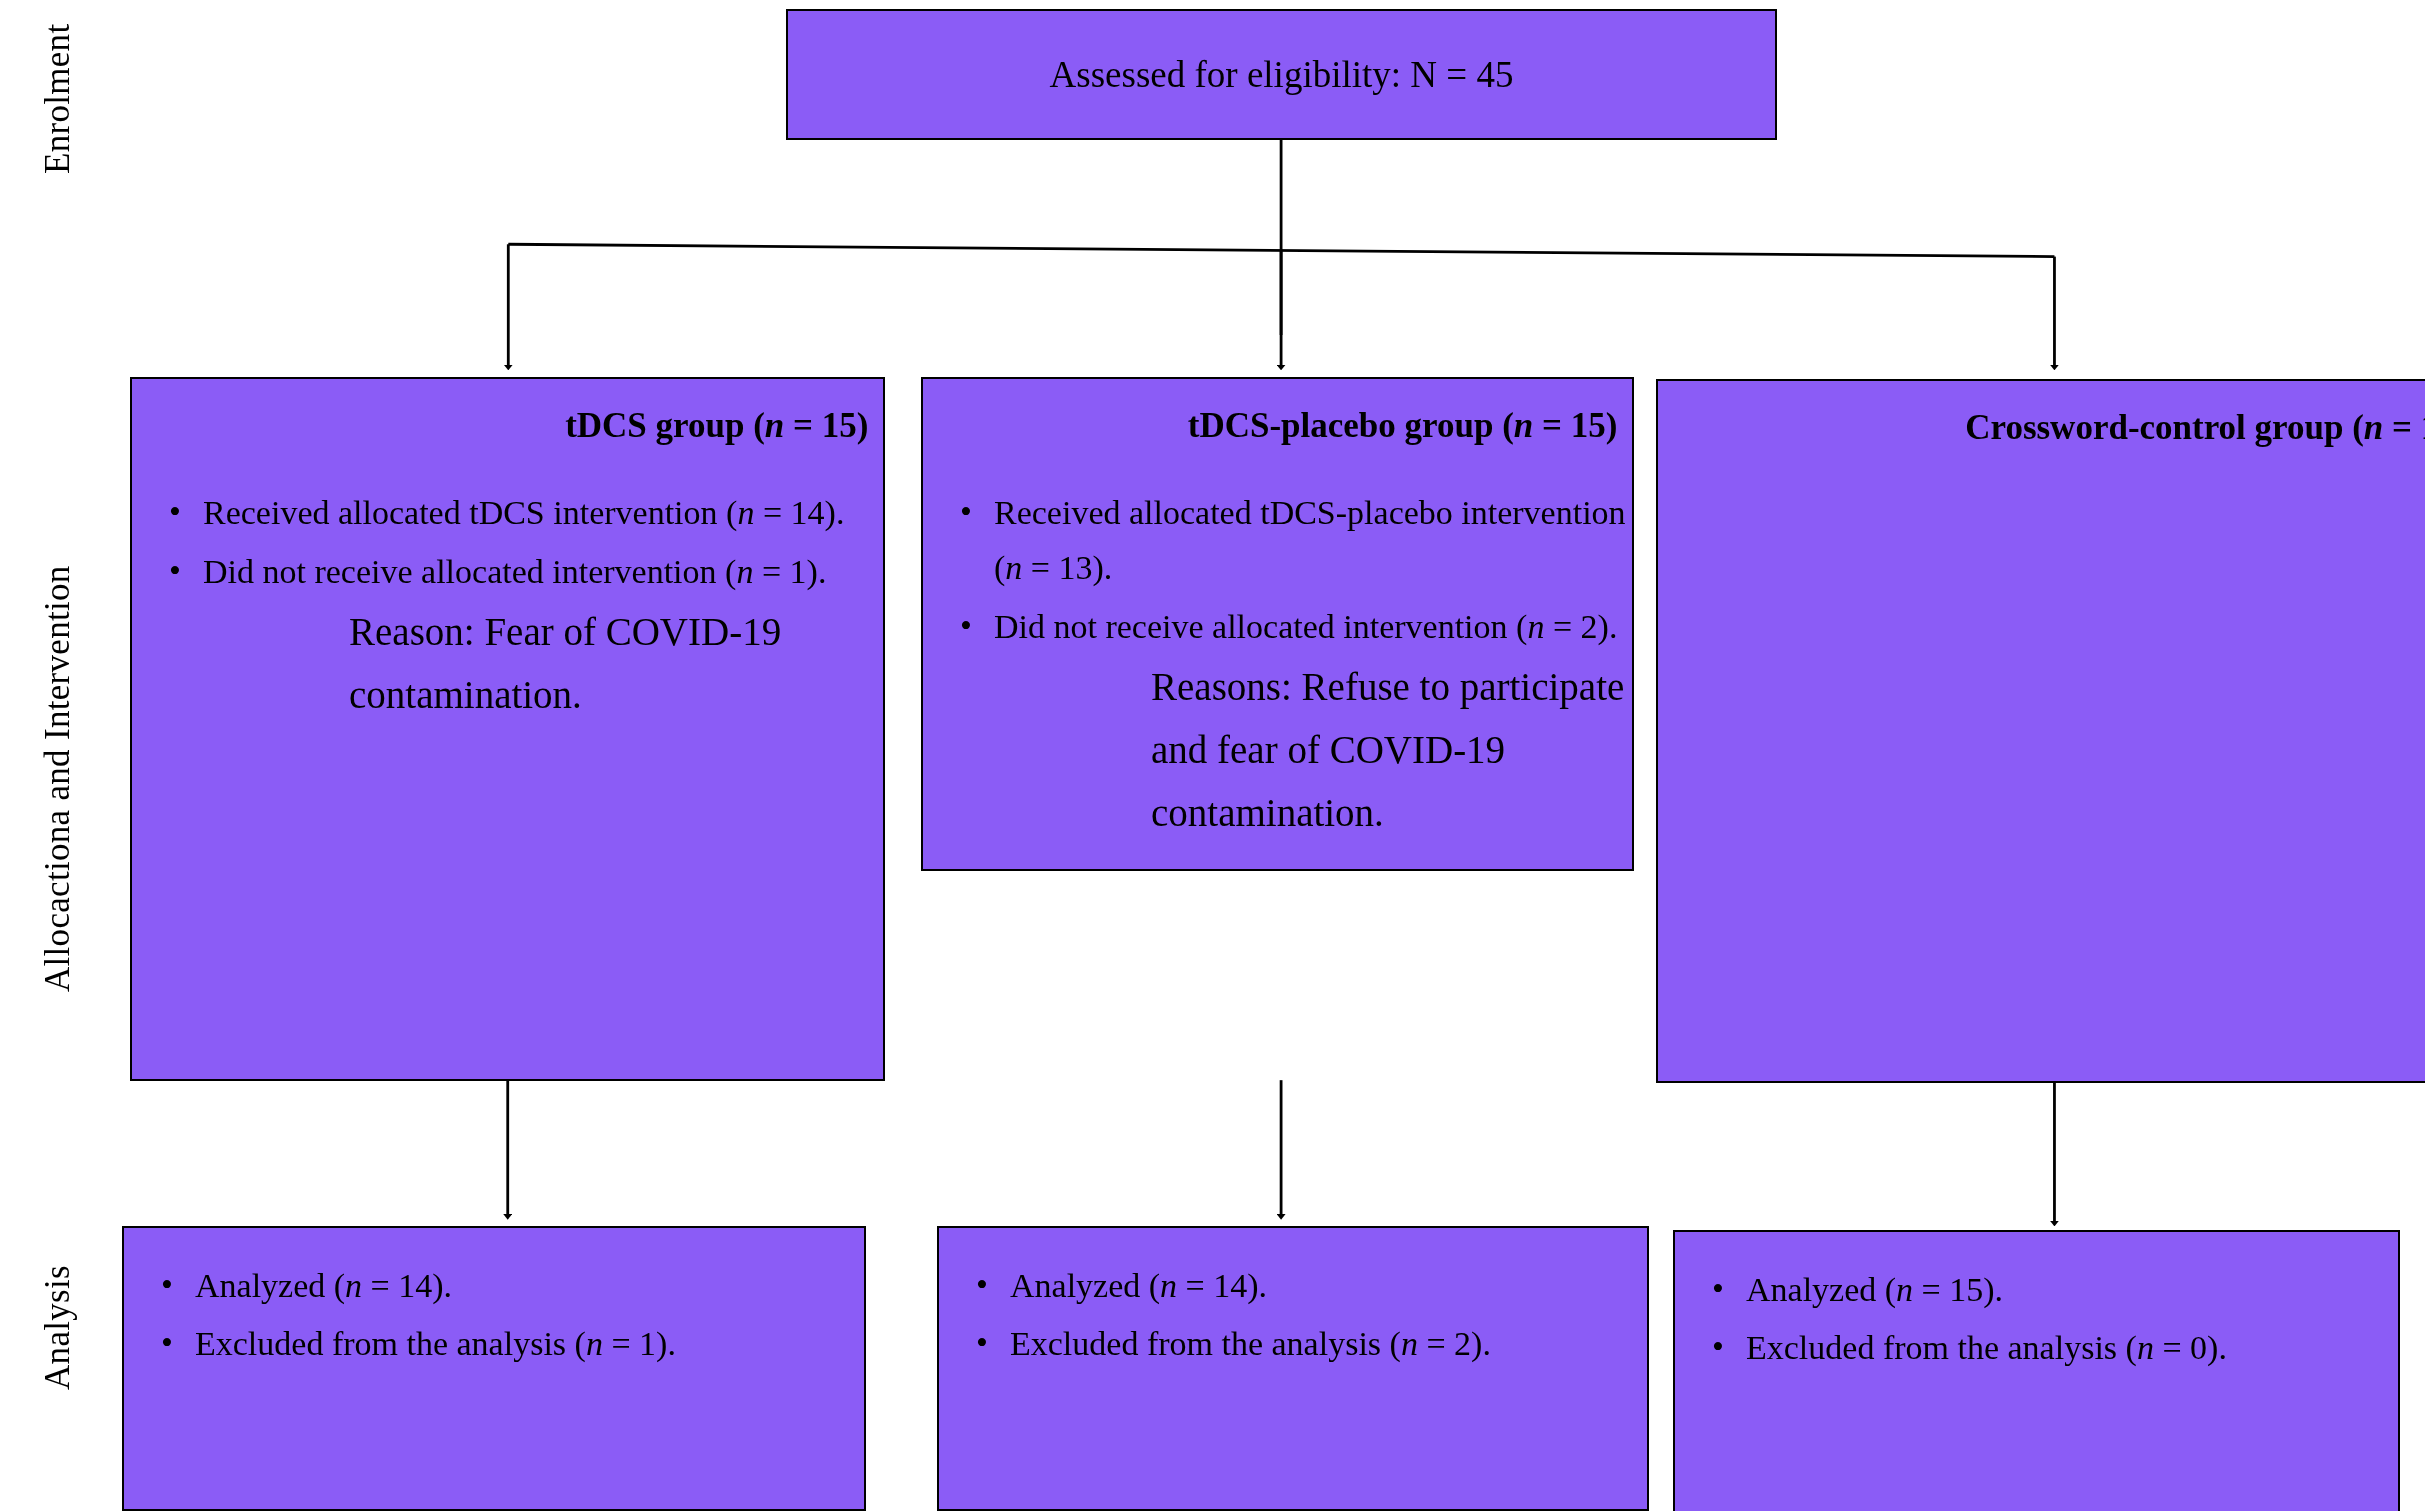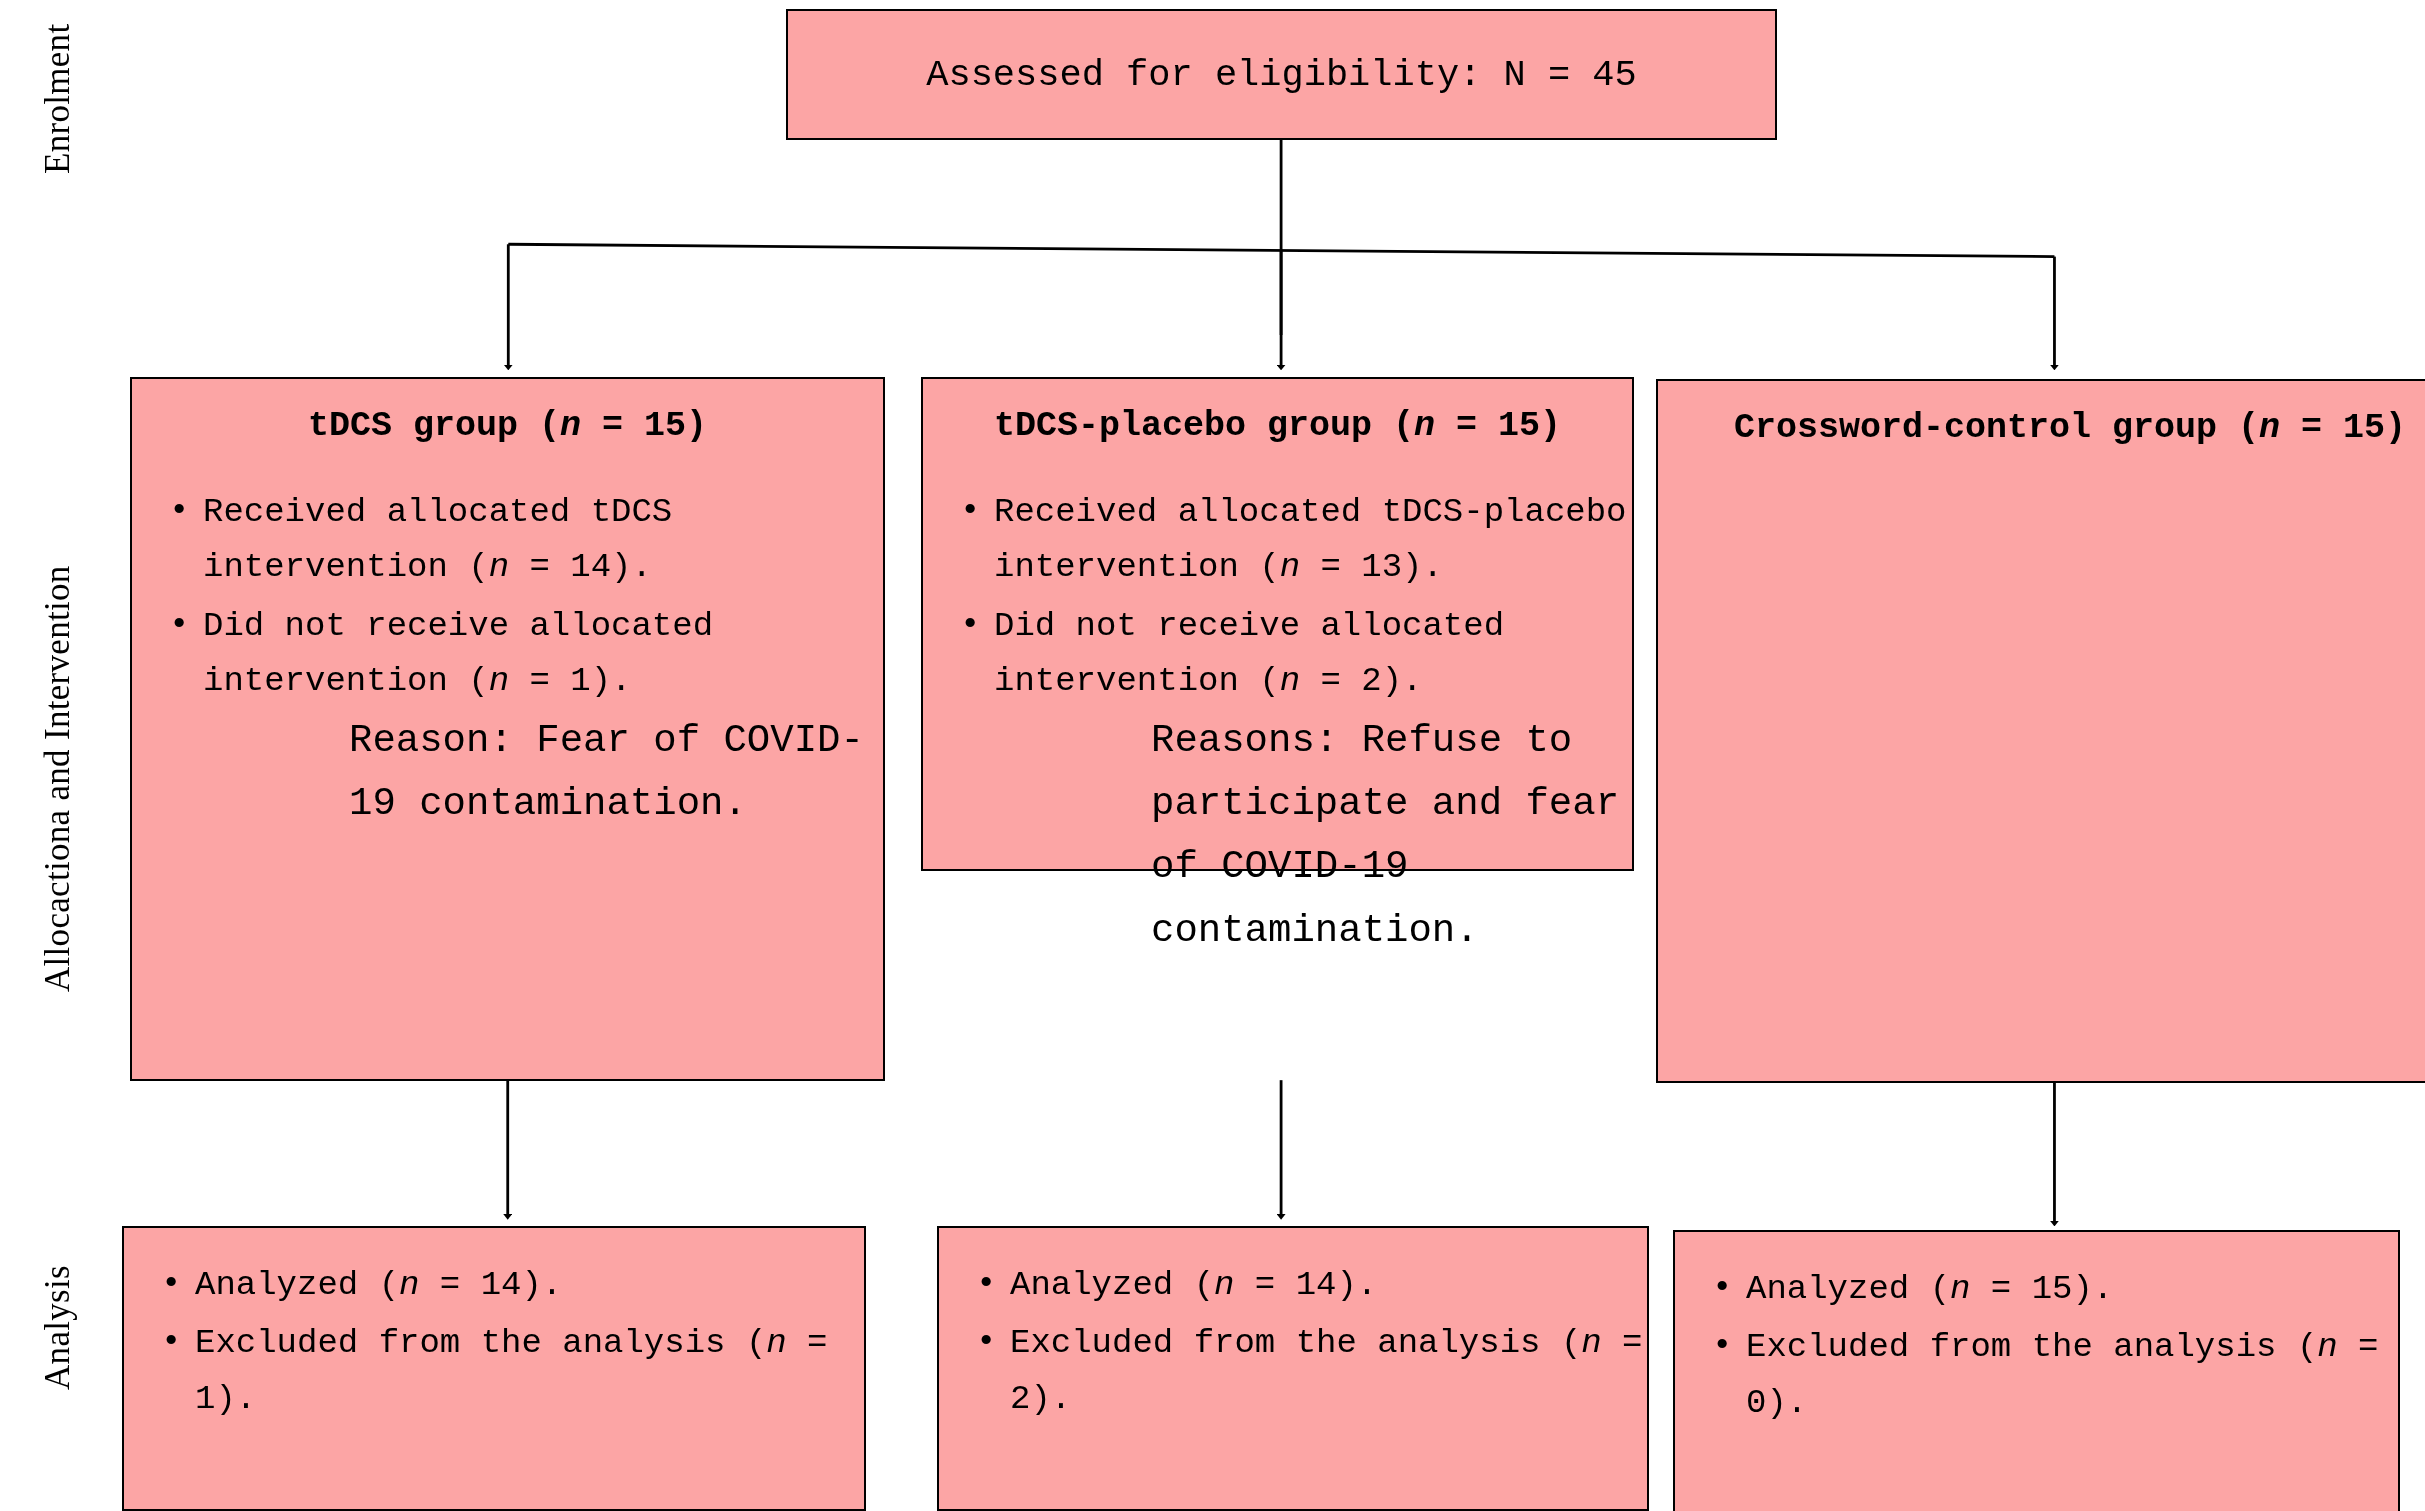--- a/index.html
+++ b/index.html
@@ -27,38 +27,37 @@
     font-size: 35px;
     line-height: 1;
     letter-spacing: 0.3px;
     color: #000;
   }
 
   
   .box {
     position: absolute;
     box-sizing: border-box;
-    background: #fca5a5;
+    background: #8b5cf6;
     border: 2.8px solid #000000;
-    font-family: Liberation Mono, monospace;
   }
 
   .top-box-text {
     position: absolute;
     left: 0;
     right: 0;
     top: 50%;
     transform: translateY(-50%);
     text-align: center;
     font-size: 37px;
     line-height: 1.1;
   }
 
   .group-title {
-    text-align: center;
+    text-align: right;
     font-weight: bold;
     font-size: 35px;
     line-height: 1.15;
     margin: 27px 14.6px 0 14.6px;
   }
 
   .bullet-list {
     margin: 39px 0 0 0;
     padding: 0;
     list-style: none;

